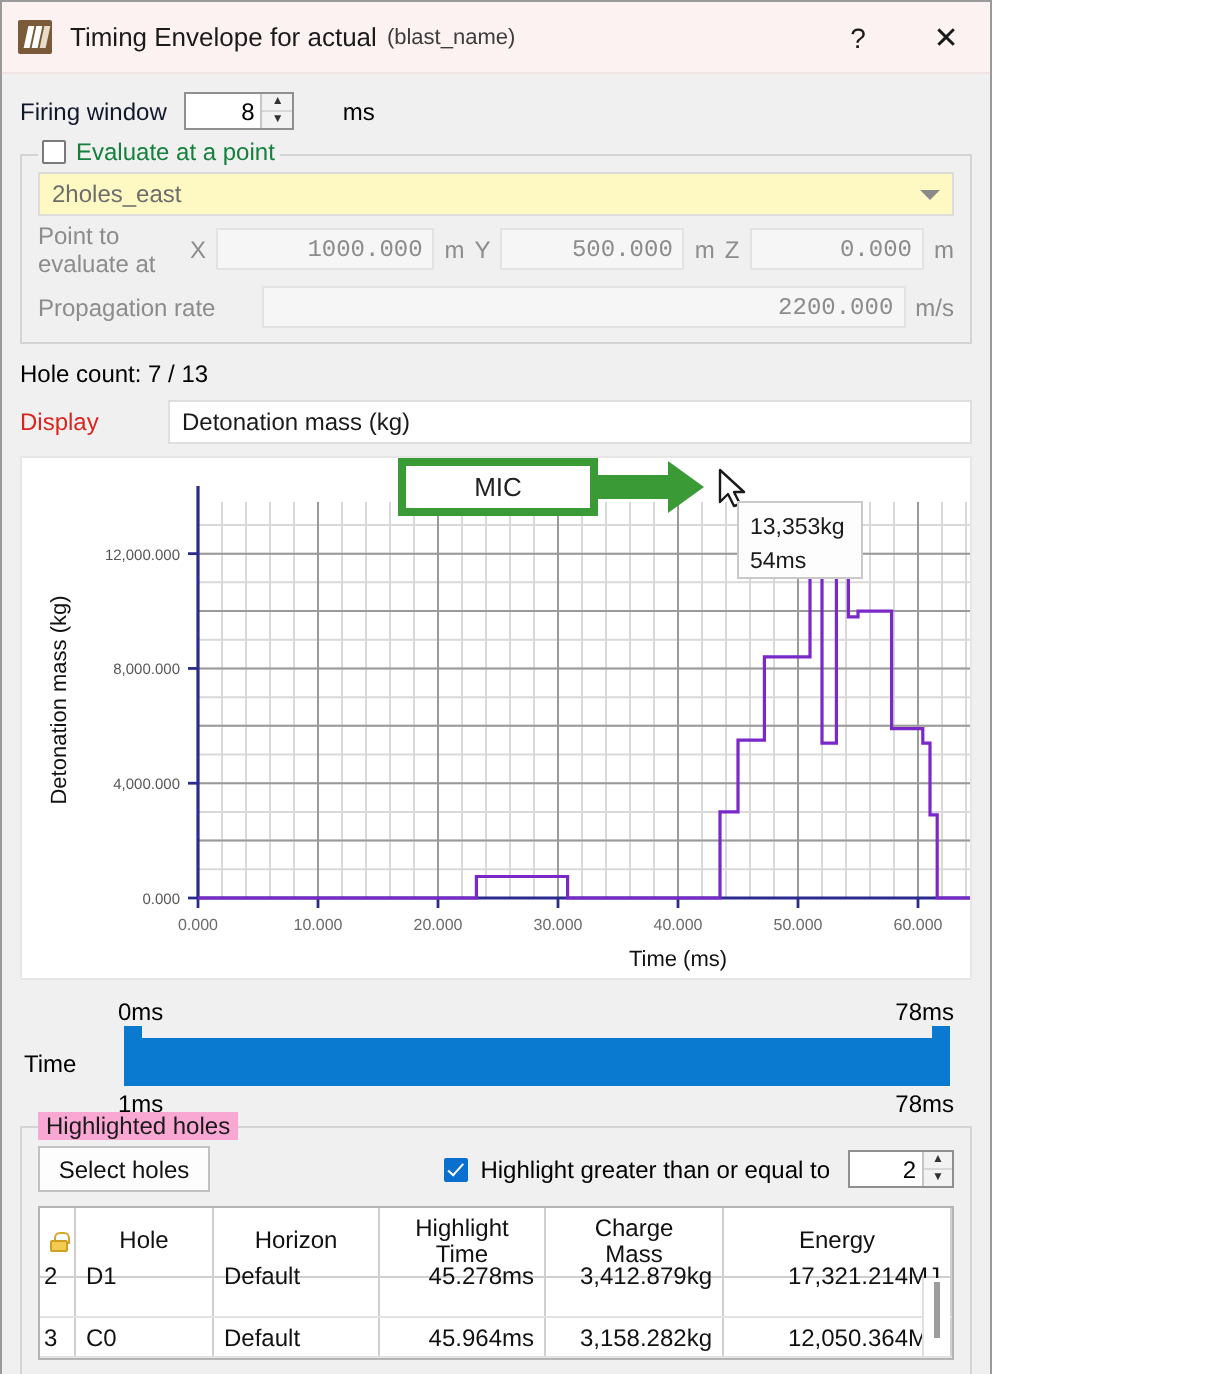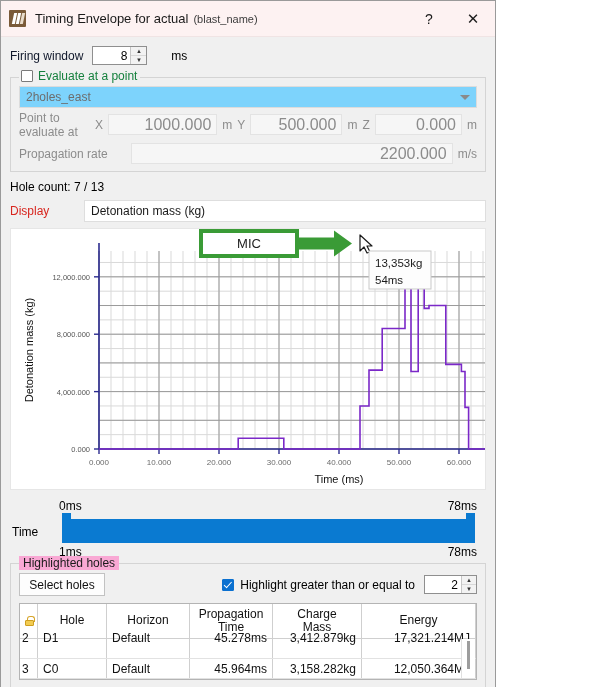--- a/index.html
+++ b/index.html
@@ -172,21 +172,21 @@
     position: absolute;
     left: 3px; top: 0.5px;
     width: 3px; height: 6.5px;
     border: solid #fff;
     border-width: 0 1.6px 1.6px 0;
     transform: rotate(42deg);
   }
   .combo {
     height: 22px;
     border: 1px solid #dcdcdc;
-    background: #7dd3fc;
+    background: #fef9c3;
     display: flex;
     align-items: center;
     padding: 0 6px;
     font-size: 12px;
     color: #6d6d6d;
     box-sizing: border-box;
   }
   .combo .val { flex: 1 1 auto; }
   .combo .caret {
     width: 0; height: 0;
@@ -197,23 +197,24 @@
   .pt-row { margin-top: 6px; height: 21px; }
   .dim-label { font-size: 12px; color: #8c8c8c; }
   .dim-field {
     height: 21px;
     border: 1px solid #e3e3e3;
     background: #f6f6f6;
     display: flex;
     align-items: center;
     justify-content: flex-end;
     padding: 0 5px;
-    font-size: 16px;
+    font-size: 12px;
     color: #8c8c8c;
     box-sizing: border-box;
+    font-family: Liberation Mono, monospace;
   }
   .axis-tag { font-size: 12px; color: #8c8c8c; margin: 0 5px; }
   .unit-dim { font-size: 12px; color: #8c8c8c; margin-left: 5px; }
   .prop-row { margin-top: 8px; height: 21px; }
   
   .holecount {
     margin-top: 8px;
     font-size: 12px;
     color: #000;
     height: 16px;
@@ -685,21 +686,21 @@
       </div>
 
       <div class="table-wrap">
         <table class="holes">
           <thead>
             <tr>
               <th class="c-idx"><span class="lock-icon"></span></th>
               <th class="c-hole">Hole</th>
               <th class="c-hor">Horizon</th>
               <th class="c-init">
-                <div>Propagation</div>
+                <div>Highlight</div>
                 <div>Time</div>
               </th>
               <th class="c-chg">
                 <div>Charge</div>
                 <div>Mass</div>
               </th>
               <th class="c-en">Energy</th>
             </tr>
           </thead>
           <tbody id="holes-body" style="display: table-row-group;">

